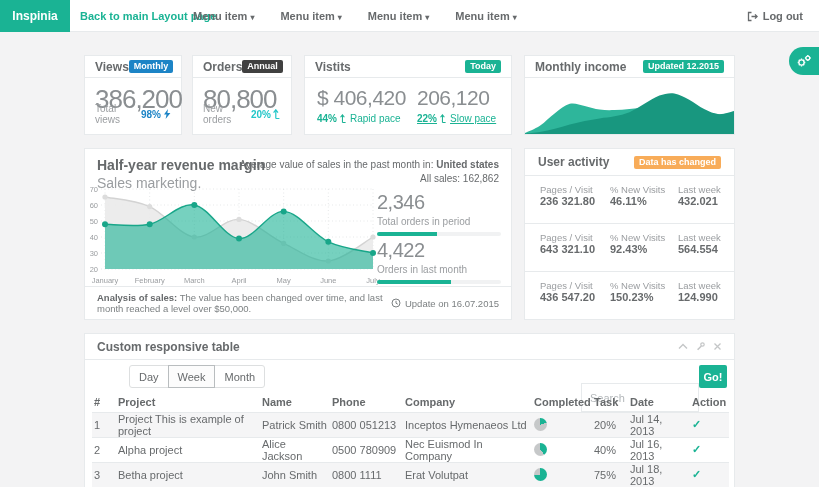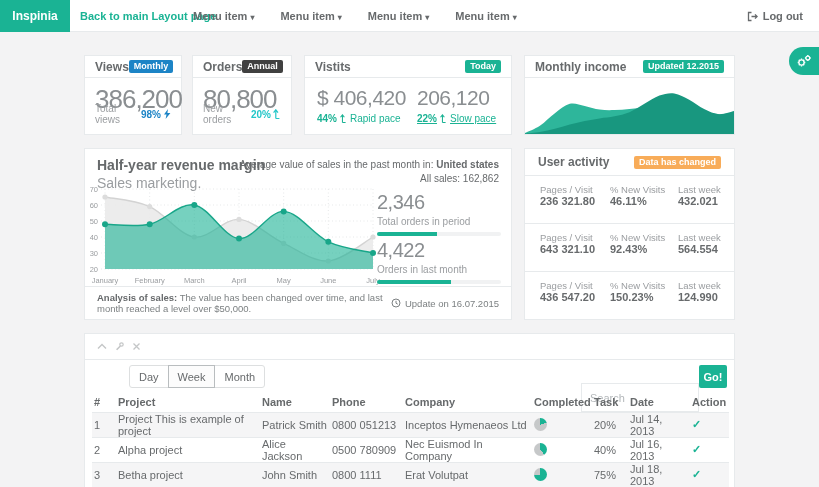--- a/index.html
+++ b/index.html
@@ -315,20 +315,21 @@
           <div class="ua-cell">
             <div class="l">Last week</div>
             <div class="v">124.990</div>
           </div>
         </div>
       </div>
   </div>
 
   <div class="panel" style="left:84px; top:333px; width:651px; height:210px;">
     <div class="tbl-title">
+      <span class="tt">Custom responsive table</span>
       <span class="tools">
         <svg width="10" height="9" viewBox="0 0 10 9">
           <polyline points="1,6.5 5,2.5 9,6.5" fill="none" stroke="#c4c6c7" stroke-width="1.4"></polyline>
         </svg>
         <svg width="9" height="9" viewBox="0 0 9 9">
           <path d="M1.6 7.8 L5.4 4" stroke="#c4c6c7" stroke-width="1.6" fill="none"></path>
           <circle cx="6.5" cy="2.5" r="1.7" fill="none" stroke="#c4c6c7" stroke-width="1.2"></circle>
         </svg>
         <svg width="9" height="9" viewBox="0 0 9 9">
           <path d="M1.5 1.5 L7.5 7.5 M7.5 1.5 L1.5 7.5" stroke="#c4c6c7" stroke-width="1.3"></path>

